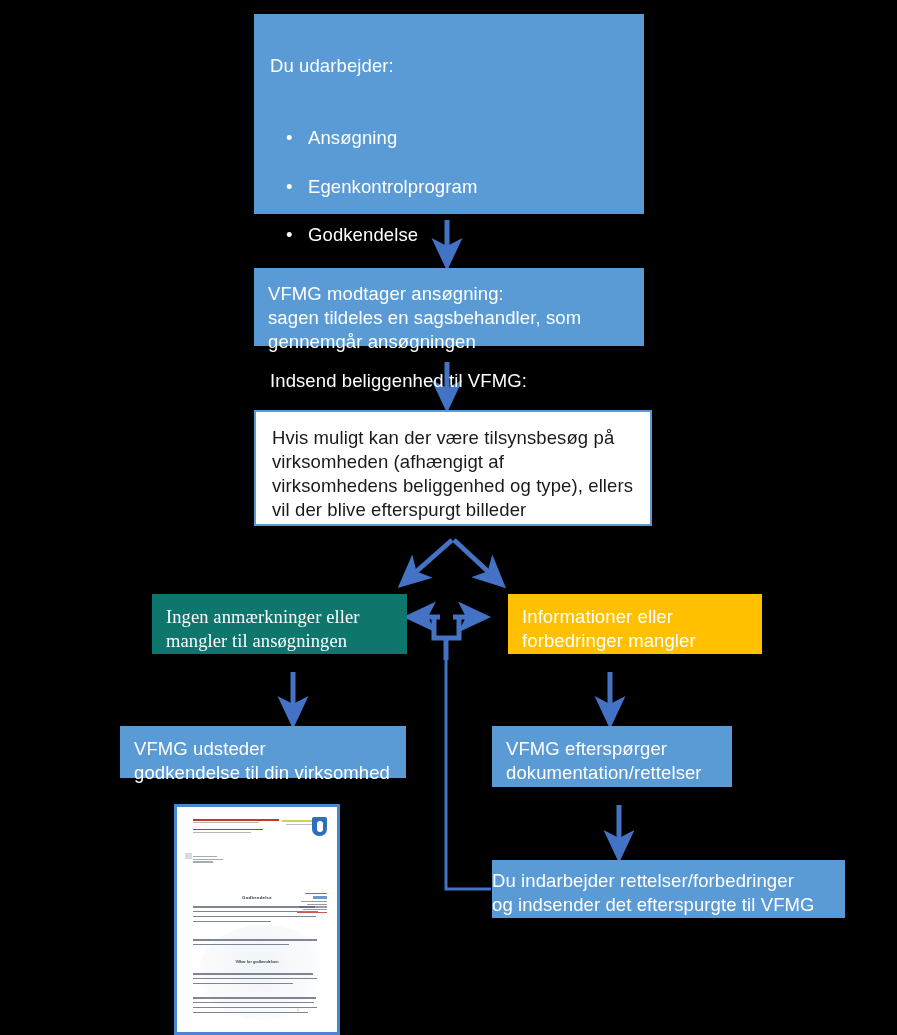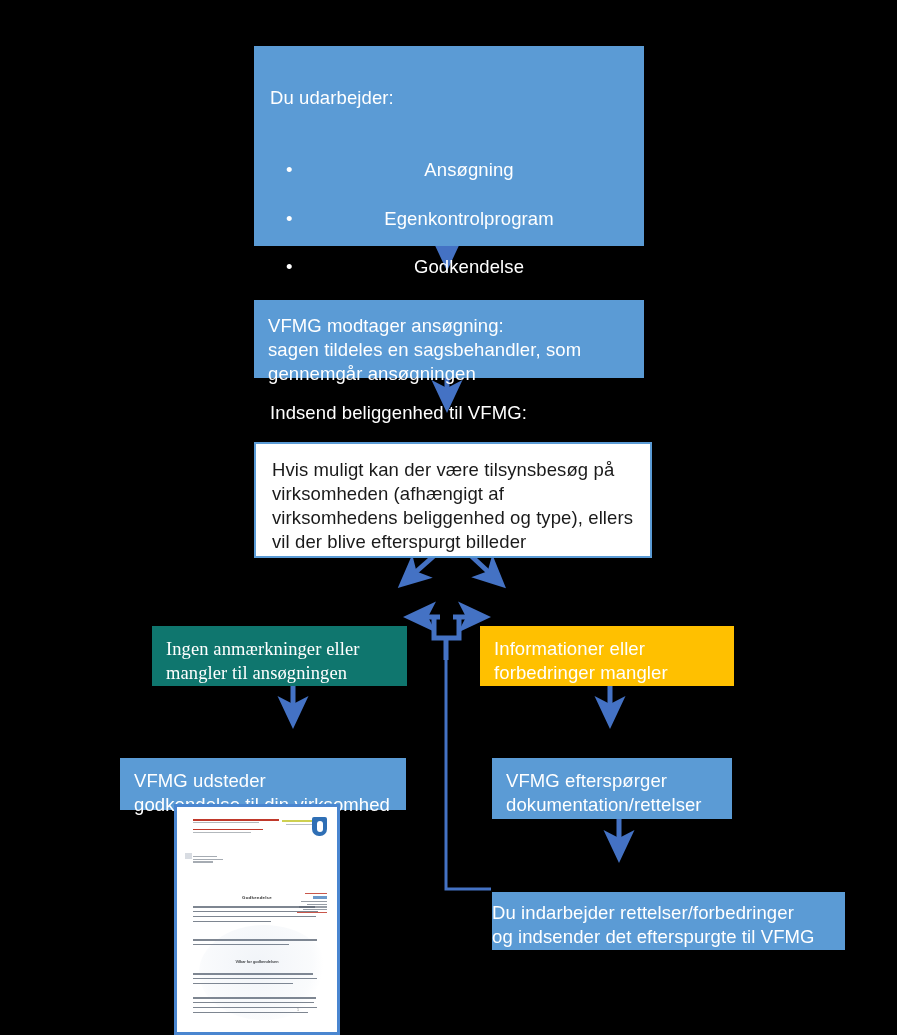--- a/index.html
+++ b/index.html
@@ -21,48 +21,46 @@
     height: 1035px;
   }
   .node {
     position: absolute;
     box-sizing: border-box;
     color: #ffffff;
     font-size: 18.5px;
     line-height: 1.30;
     letter-spacing: 0.1px;
     white-space: pre-line;
-    margin-top: 32px;
   }
   .node.blue   { background: #5B9BD5; }
   .node.green  { background: #0f766e; font-family: Liberation Serif, serif; }
   .node.orange { background: #FFC000; }
   .node.white  {
     background: #FFFFFF;
     color: #1a1a1a;
     border: 2px solid #5B9BD5;
   }
 
   
   #node-apply      { left:254px; top:14px;  width:390px; height:200px; padding:16px 14px 0 16px; }
   #node-receive    { left:254px; top:268px; width:390px; height:78px;  padding:14px 14px 0 14px; }
   #node-inspection { left:254px; top:410px; width:398px; height:116px; padding:14px 16px 0 16px; }
   #node-noremarks  { left:152px; top:594px; width:255px; height:60px;  padding:11px 12px 0 14px; }
-  #node-infomiss   { left:480px; top:594px; width:254px; height:60px;  padding:11px 12px 0 14px; }
+  #node-infomiss   { left:508px; top:594px; width:254px; height:60px;  padding:11px 12px 0 14px; }
   #node-approval   { left:120px; top:726px; width:286px; height:52px;  padding:11px 12px 0 14px; }
   #node-request    { left:492px; top:726px; width:240px; height:61px;  padding:11px 12px 0 14px; }
   #node-resubmit   { left:492px; top:860px; width:353px; height:58px;  padding:9px 12px 0 0; }
 
   .node-title { display:block; }
   .bullets { margin:0; padding:0; list-style:none; }
   .bullets li {
     position: relative;
     padding-left: 38px;
     line-height: 1.33;
-    text-align: center;
   }
   .bullets li::before {
     content: "\2022";
     position: absolute;
     left: 16px;
     top: 0;
   }
   .node-tail { display:block; }
 
   

